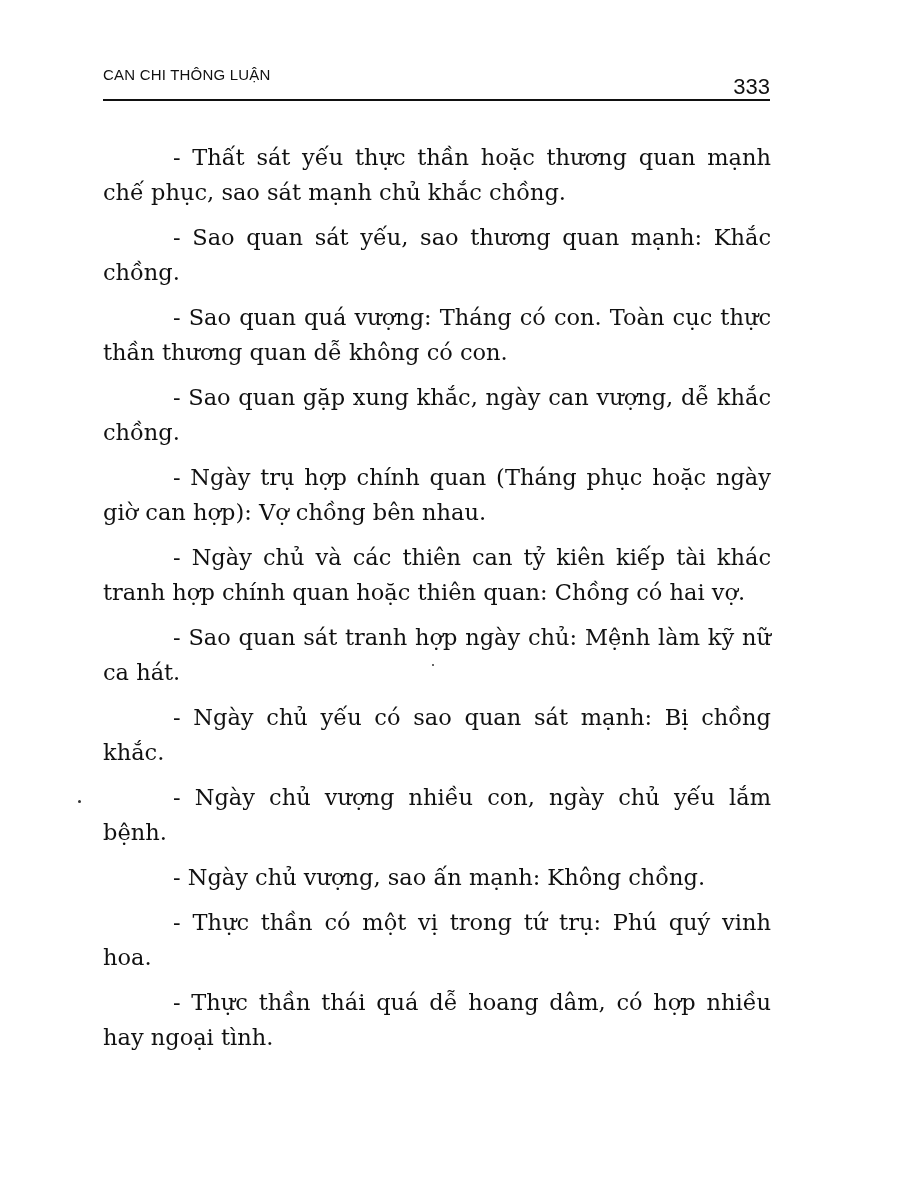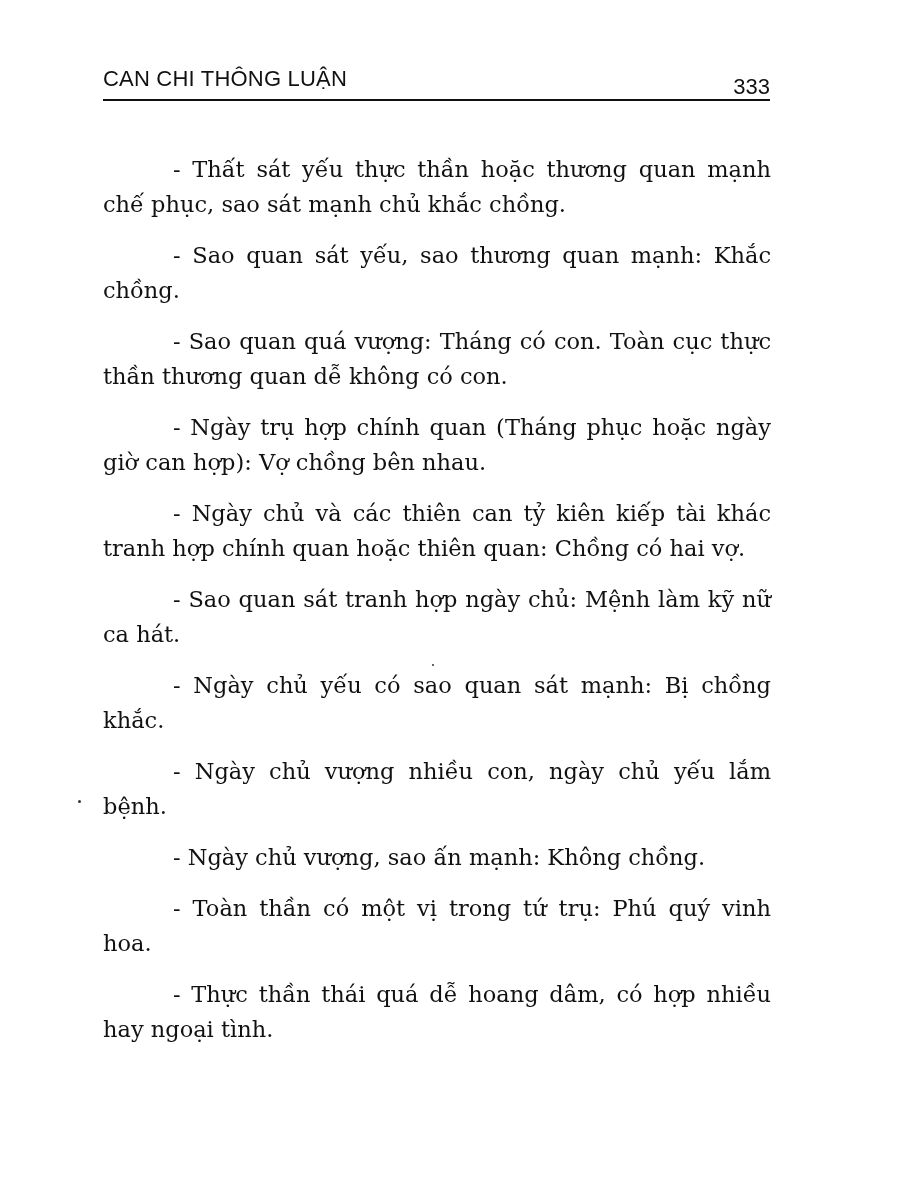--- a/index.html
+++ b/index.html
@@ -5,56 +5,57 @@
   html, body { margin: 0; padding: 0; }
   body {
     width: 901px; height: 1200px; background: #ffffff; position: relative; overflow: hidden;
     color: #111;
   }
   .header {
     position: absolute; left: 103px; top: 66px; width: 667px; height: 34px;
   }
   .header-title {
     position: absolute; left: 0; top: 0;
-    font-family: "Liberation Sans", sans-serif; font-size: 22px; letter-spacing: 0.2px; color: #111;
+    font-family: "Liberation Sans", sans-serif; font-size: 15px; letter-spacing: 0.2px; color: #111;
   }
   .header-page {
     position: absolute; right: 0; top: 8px;
     font-family: "Liberation Sans", sans-serif; font-size: 22px; color: #111;
   }
   .header-rule {
     position: absolute; left: 103px; top: 99px; width: 667px; height: 2px; background: #111;
   }
   .body-text {
     position: absolute; left: 103px; top: 136px; width: 668px;
     font-family: "DejaVu Serif", "Liberation Serif", serif; font-size: 22.5px; line-height: 35px;
     color: #111;
   }
   .para {
-    margin: 16px 0 10px 0; text-indent: 70px; text-align: justify; text-align-last: left;
+    margin: 4px 0 10px 0; text-indent: 70px; text-align: justify; text-align-last: left;
   }
   .specks { position: absolute; width: 3px; height: 3px; background: #333; border-radius: 50%; }
 </style>
 </head>
 <body>
 
 <div class="header">
   <span class="header-title">CAN CHI THÔNG LUẬN</span>
   <span class="header-page">333</span>
 </div>
 <div class="header-rule"></div>
 
 <div class="body-text">
   <p class="para">- Thất sát yếu thực thần hoặc thương quan mạnh chế phục, sao sát mạnh chủ khắc chồng.</p>
   <p class="para">- Sao quan sát yếu, sao thương quan mạnh: Khắc chồng.</p>
   <p class="para">- Sao quan quá vượng: Tháng có con. Toàn cục thực thần thương quan dễ không có con.</p>
+  <p class="para">- Sao quan gặp xung khắc, ngày can vượng, dễ khắc chồng.</p>
   <p class="para">- Ngày trụ hợp chính quan (Tháng phục hoặc ngày giờ can hợp): Vợ chồng bên nhau.</p>
   <p class="para">- Ngày chủ và các thiên can tỷ kiên kiếp tài khác tranh hợp chính quan hoặc thiên quan: Chồng có hai vợ.</p>
   <p class="para">- Sao quan sát tranh hợp ngày chủ: Mệnh làm kỹ nữ ca hát.</p>
   <p class="para">- Ngày chủ yếu có sao quan sát mạnh: Bị chồng khắc.</p>
   <p class="para">- Ngày chủ vượng nhiều con, ngày chủ yếu lắm bệnh.</p>
   <p class="para">- Ngày chủ vượng, sao ấn mạnh: Không chồng.</p>
-  <p class="para">- Toàn thần có một vị trong tứ trụ: Phú quý vinh hoa.</p>
+  <p class="para">- Thực thần có một vị trong tứ trụ: Phú quý vinh hoa.</p>
   <p class="para">- Thực thần thái quá dễ hoang dâm, có hợp nhiều hay ngoại tình.</p>
 </div>
 
 <div class="specks" style="left:78px; top:800px;"></div>
 <div class="specks" style="left:432px; top:664px; width:2px; height:2px;"></div>
 
 </body></html>

